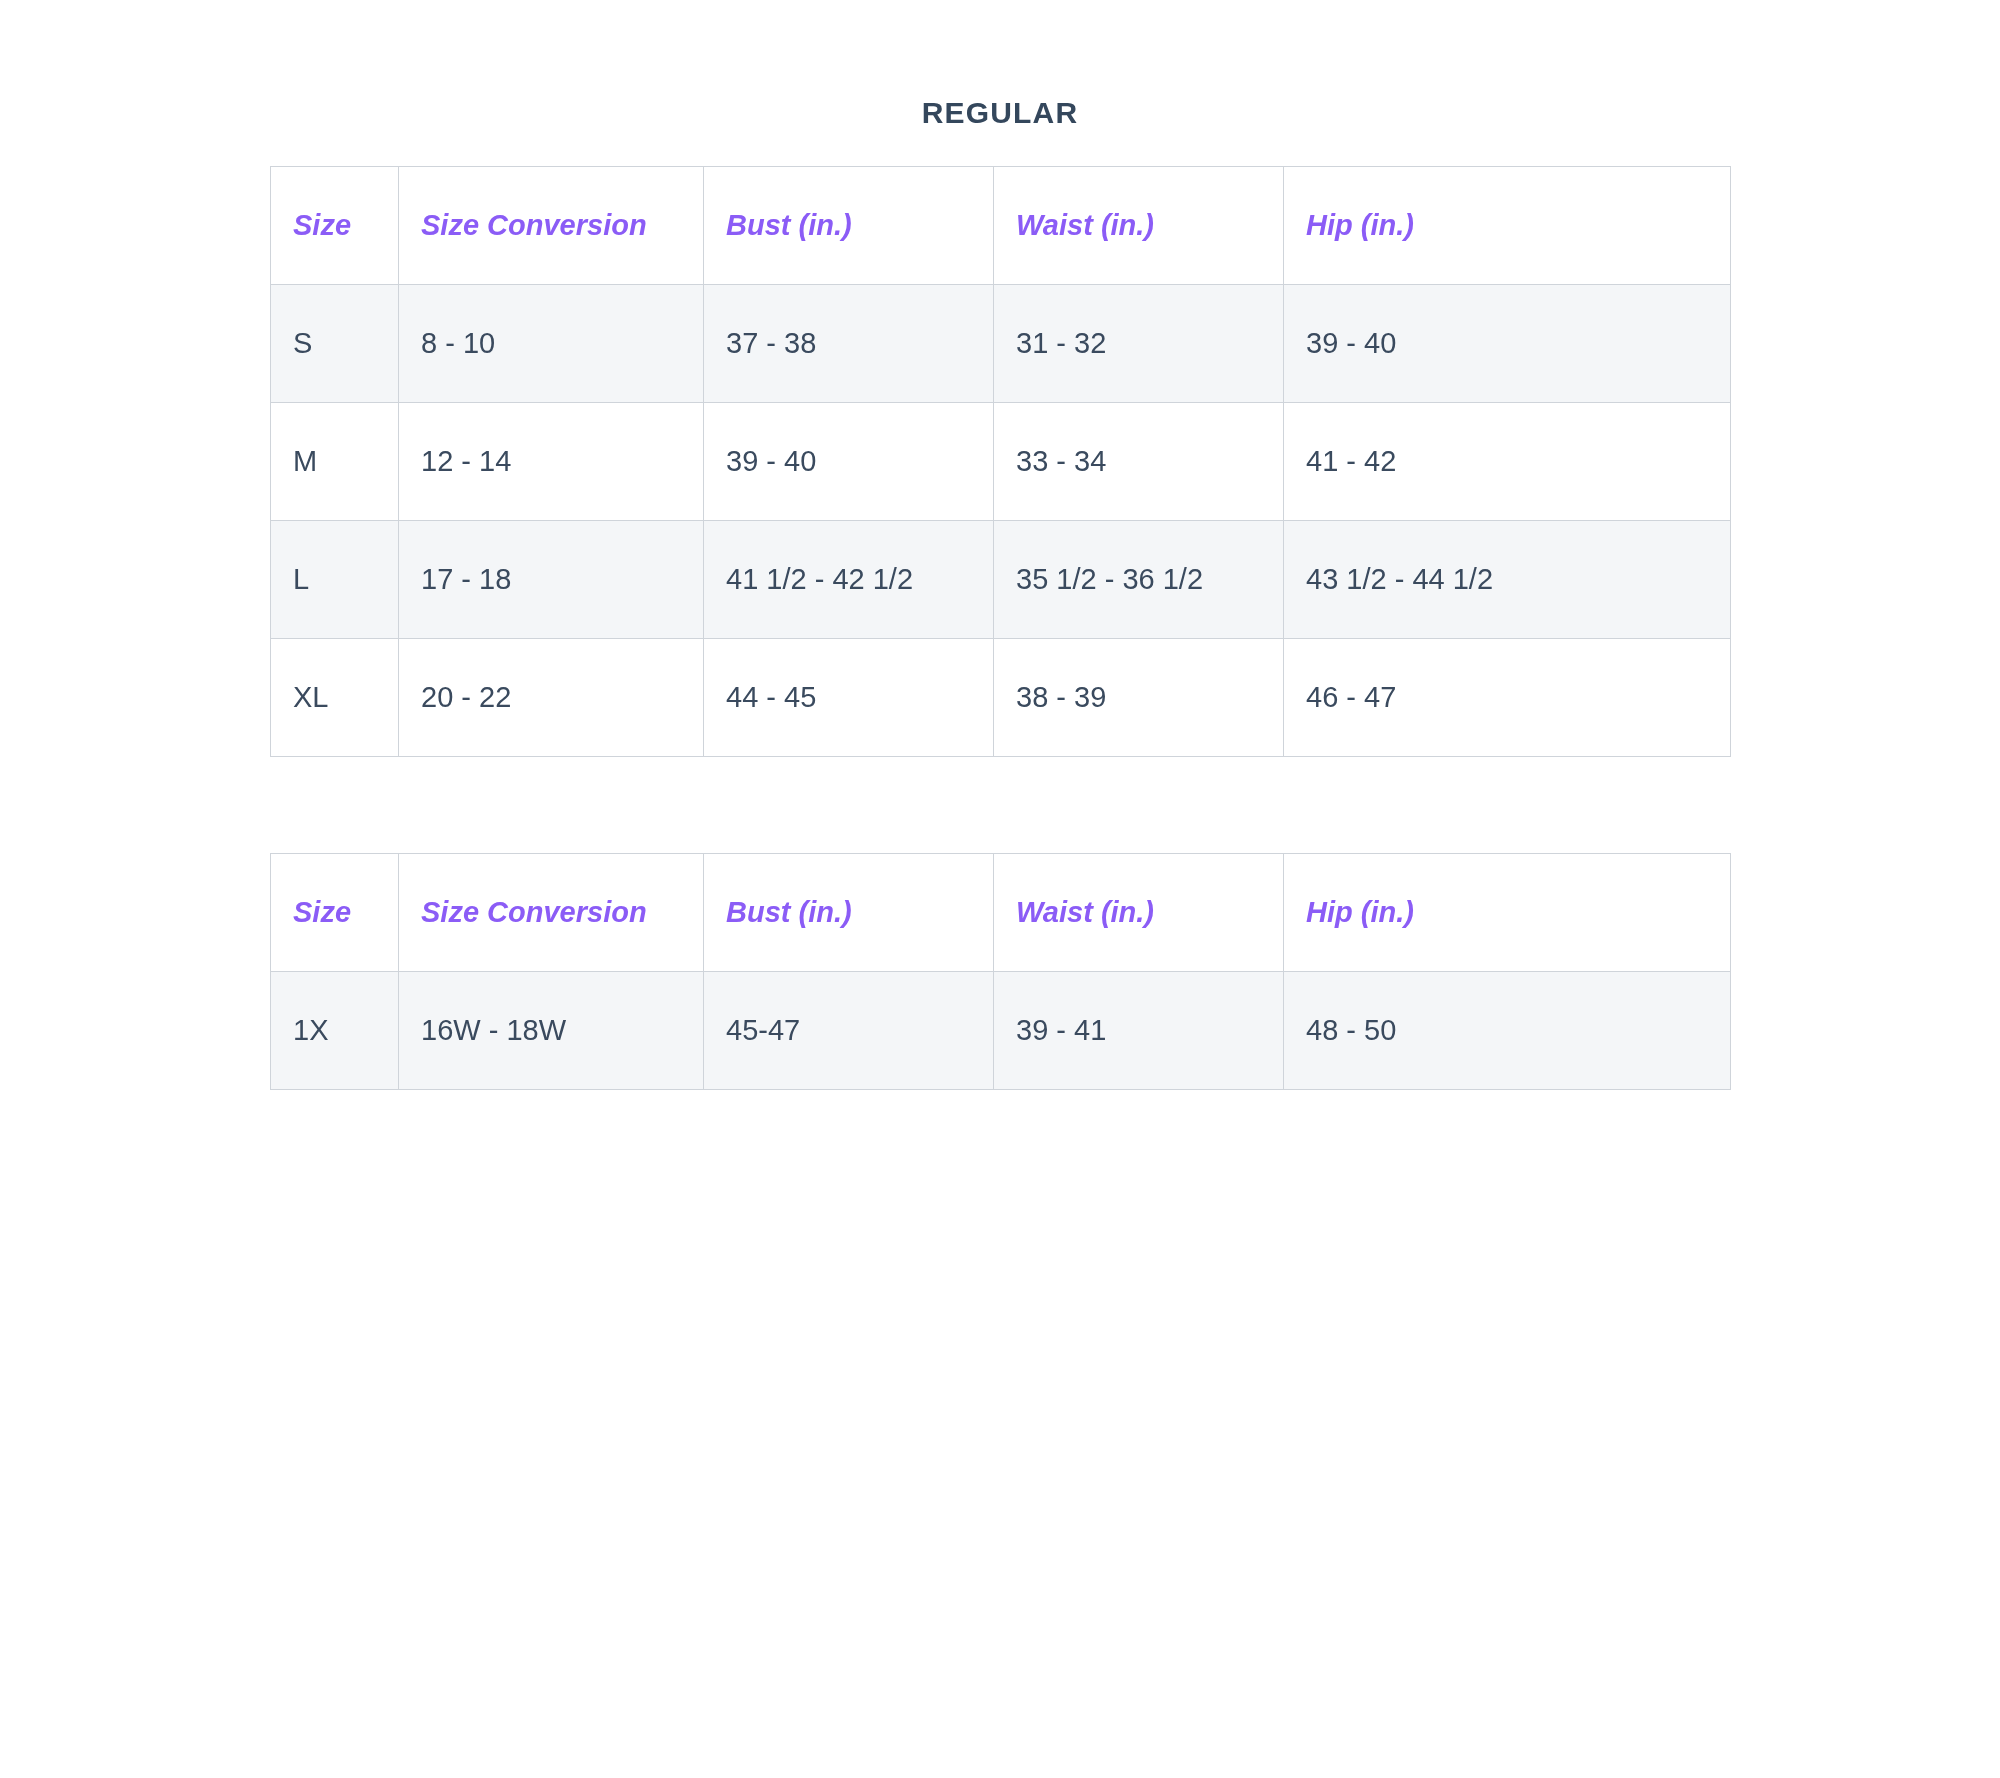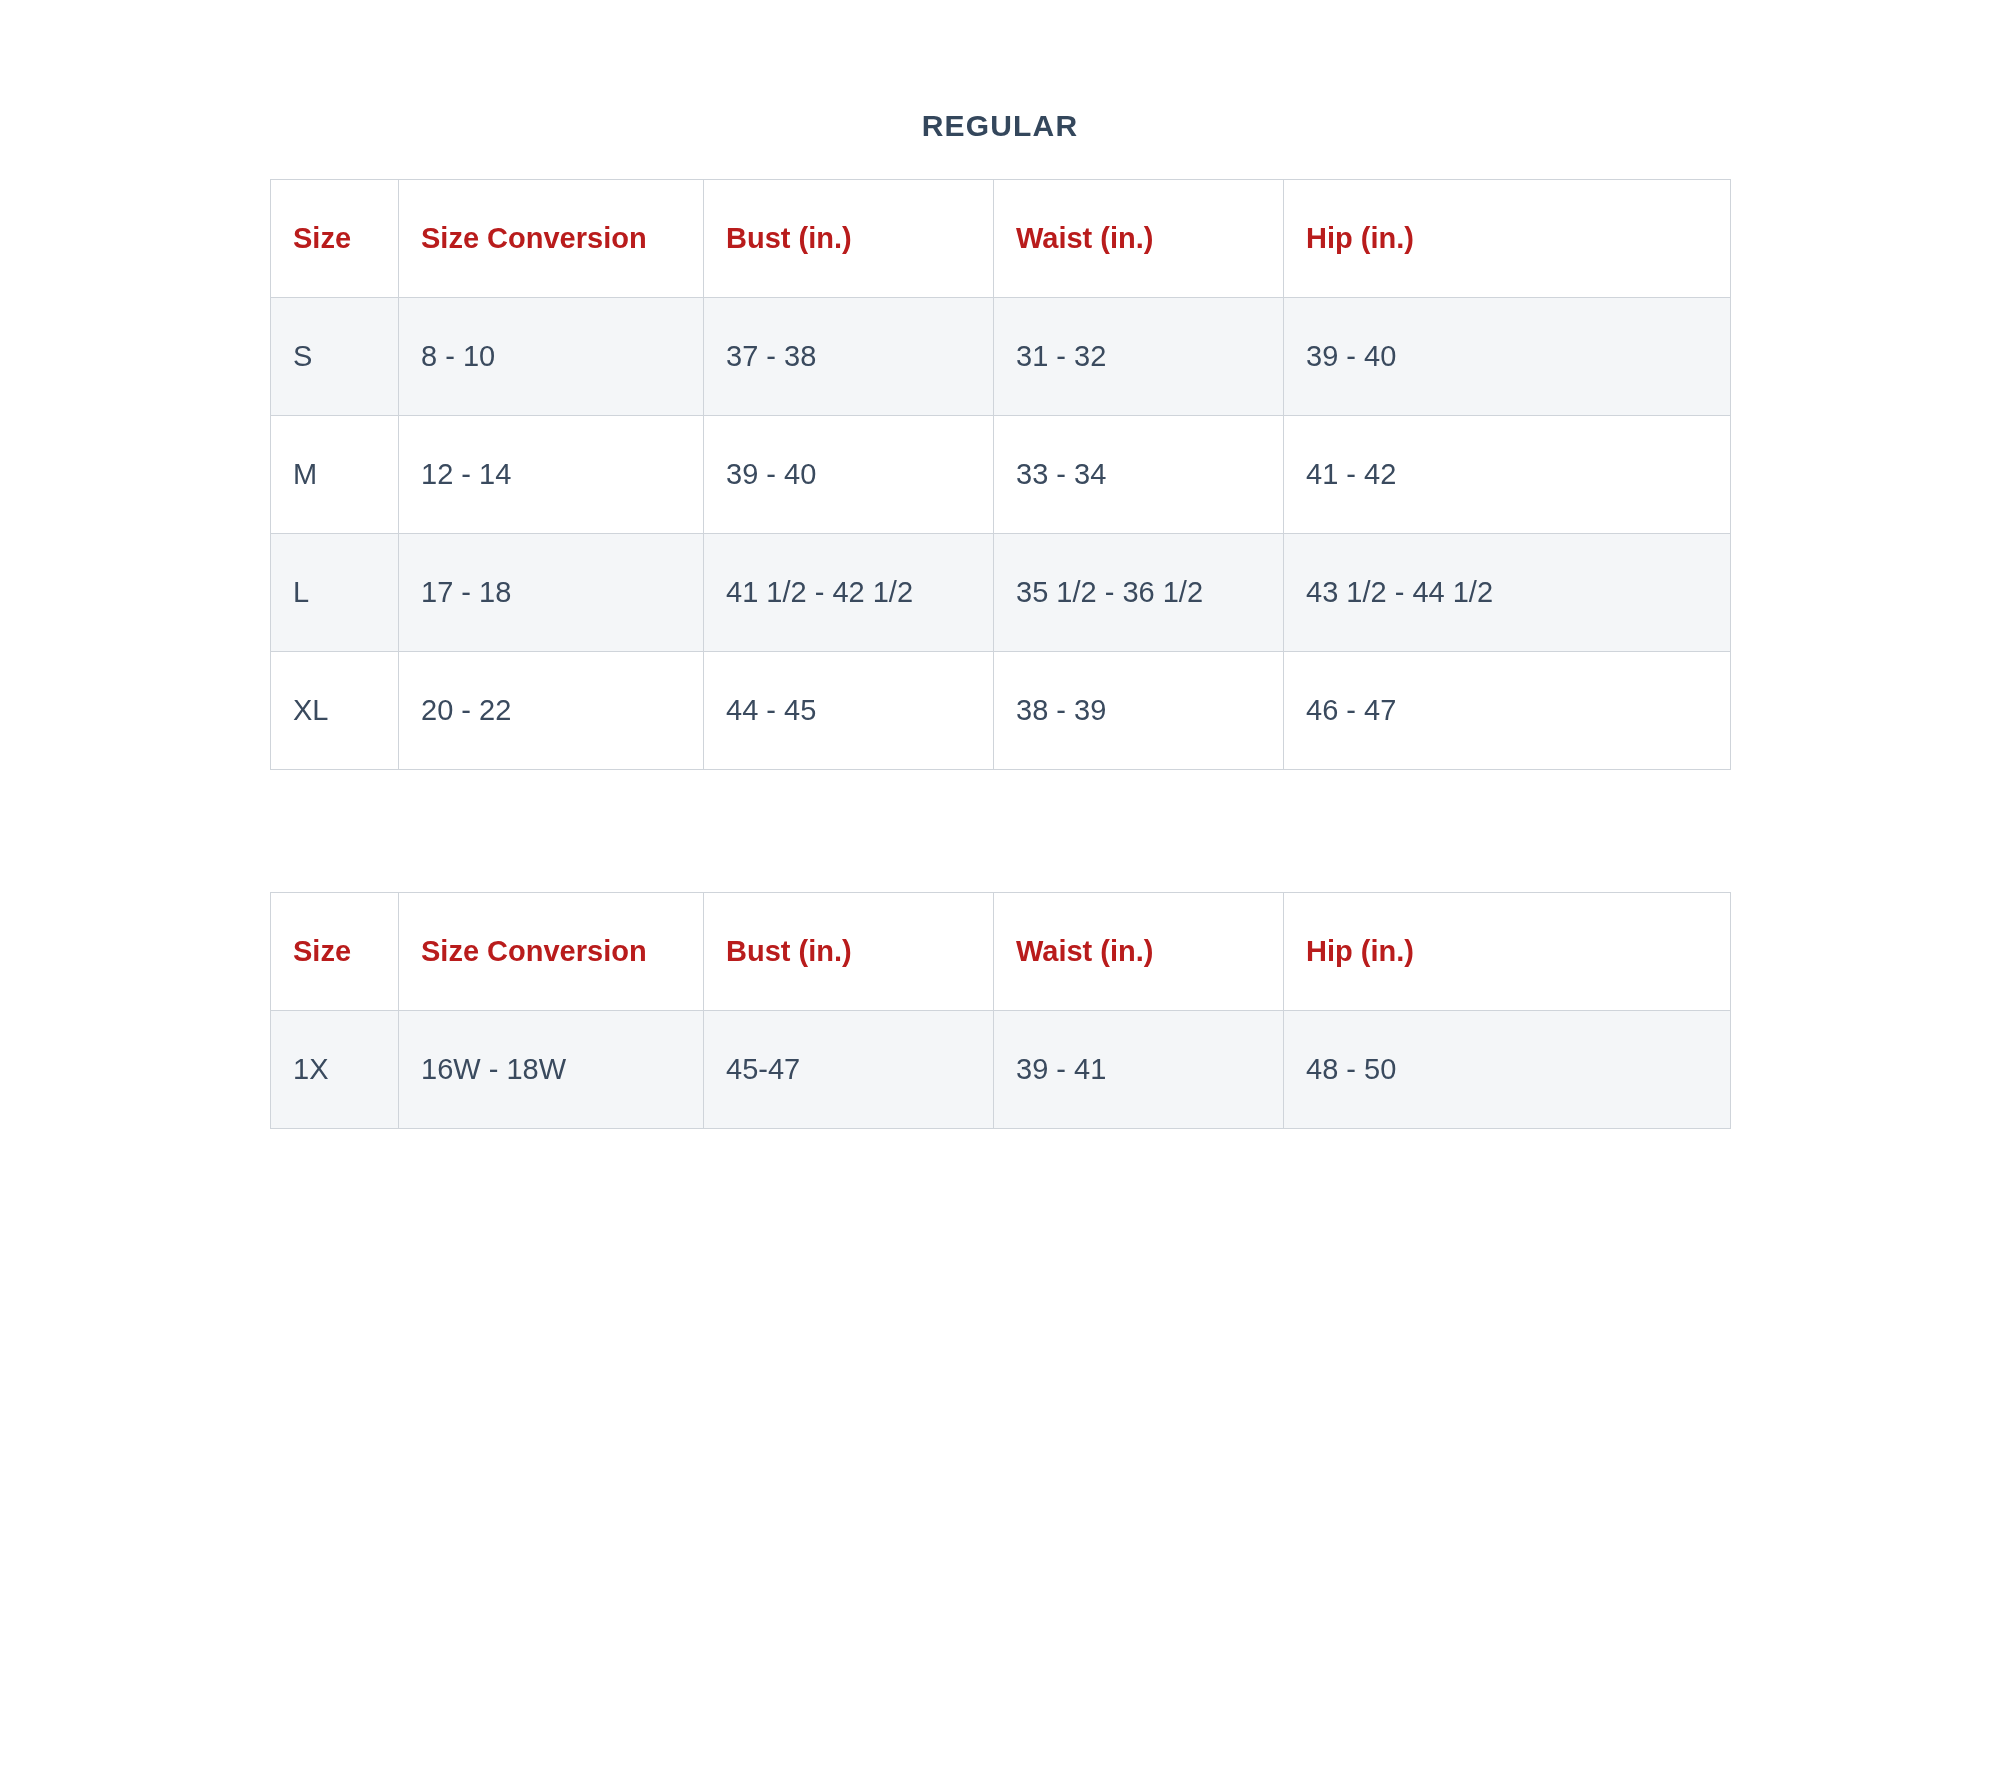--- a/index.html
+++ b/index.html
@@ -16,21 +16,21 @@
   }
   .page {
     position: relative;
     width: 2000px;
     height: 1778px;
     box-sizing: border-box;
     padding: 0;
   }
   .section {
     width: 1460px;
-    margin: 13px auto;
+    margin: 0 auto;
   }
   .section-title {
     text-align: center;
     font-size: 30px;
     font-weight: bold;
     letter-spacing: 1.2px;
     color: #34475c;
     margin: 0;
   }
   #regular-section .section-title {
@@ -52,21 +52,22 @@
     font-size: 29px;
     font-weight: normal;
     color: #3a4a5e;
     text-align: left;
     vertical-align: middle;
     padding: 0 22px;
     box-sizing: border-box;
   }
   table.size-table thead th {
     font-weight: bold;
-    color: #b91c1c;
+    color: #8b5cf6;
+    font-style: italic;
   }
   
   col.c-size { width: 128px; }
   col.c-conv { width: 305px; }
   col.c-bust { width: 290px; }
   col.c-waist { width: 290px; }
   col.c-hip { width: 447px; }
 
   .row-shaded td {
     background: #f4f6f8;

